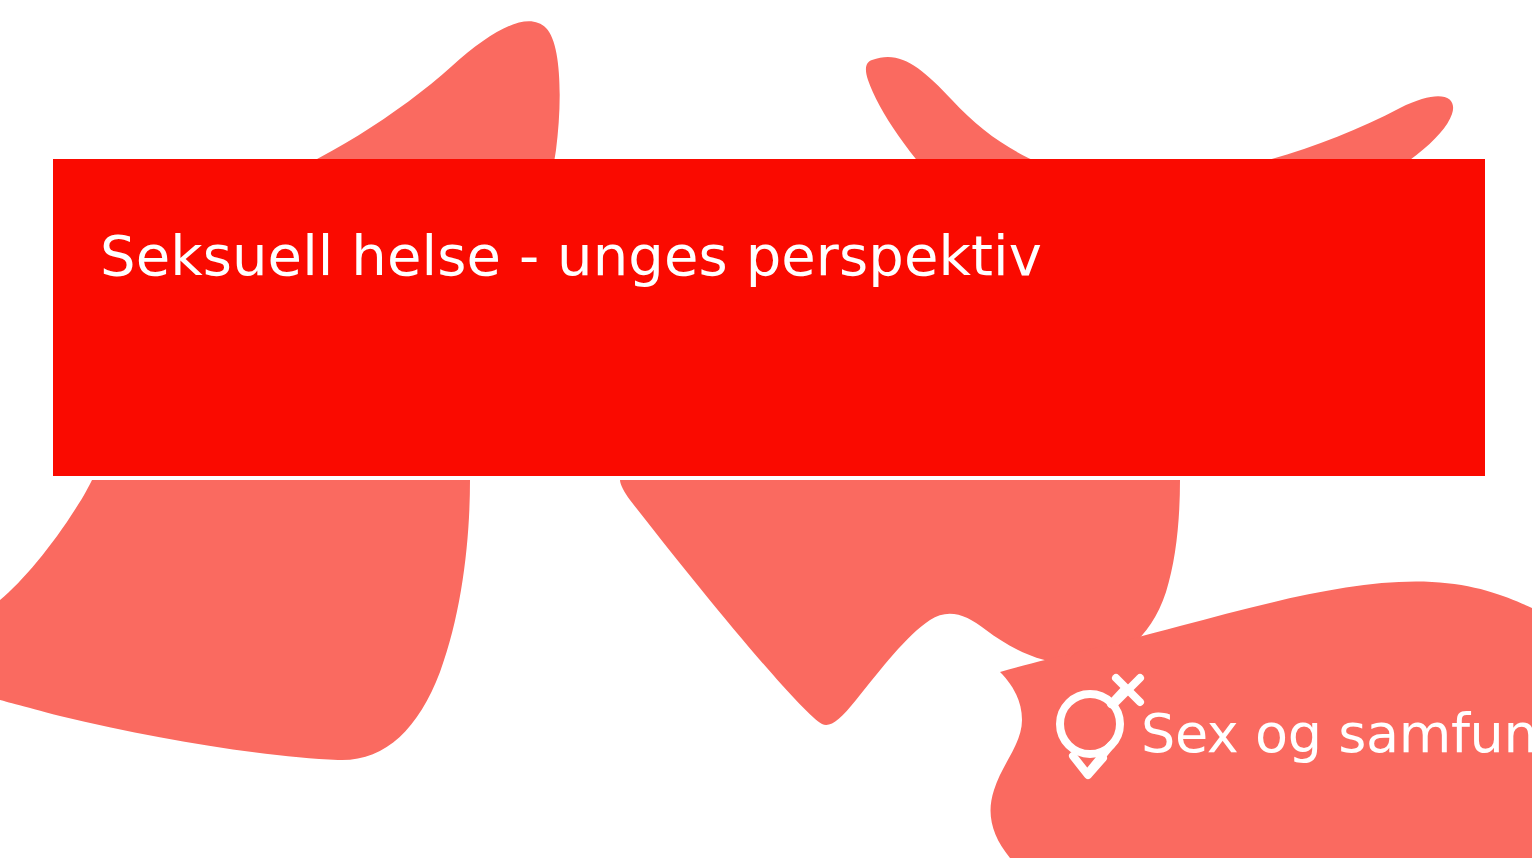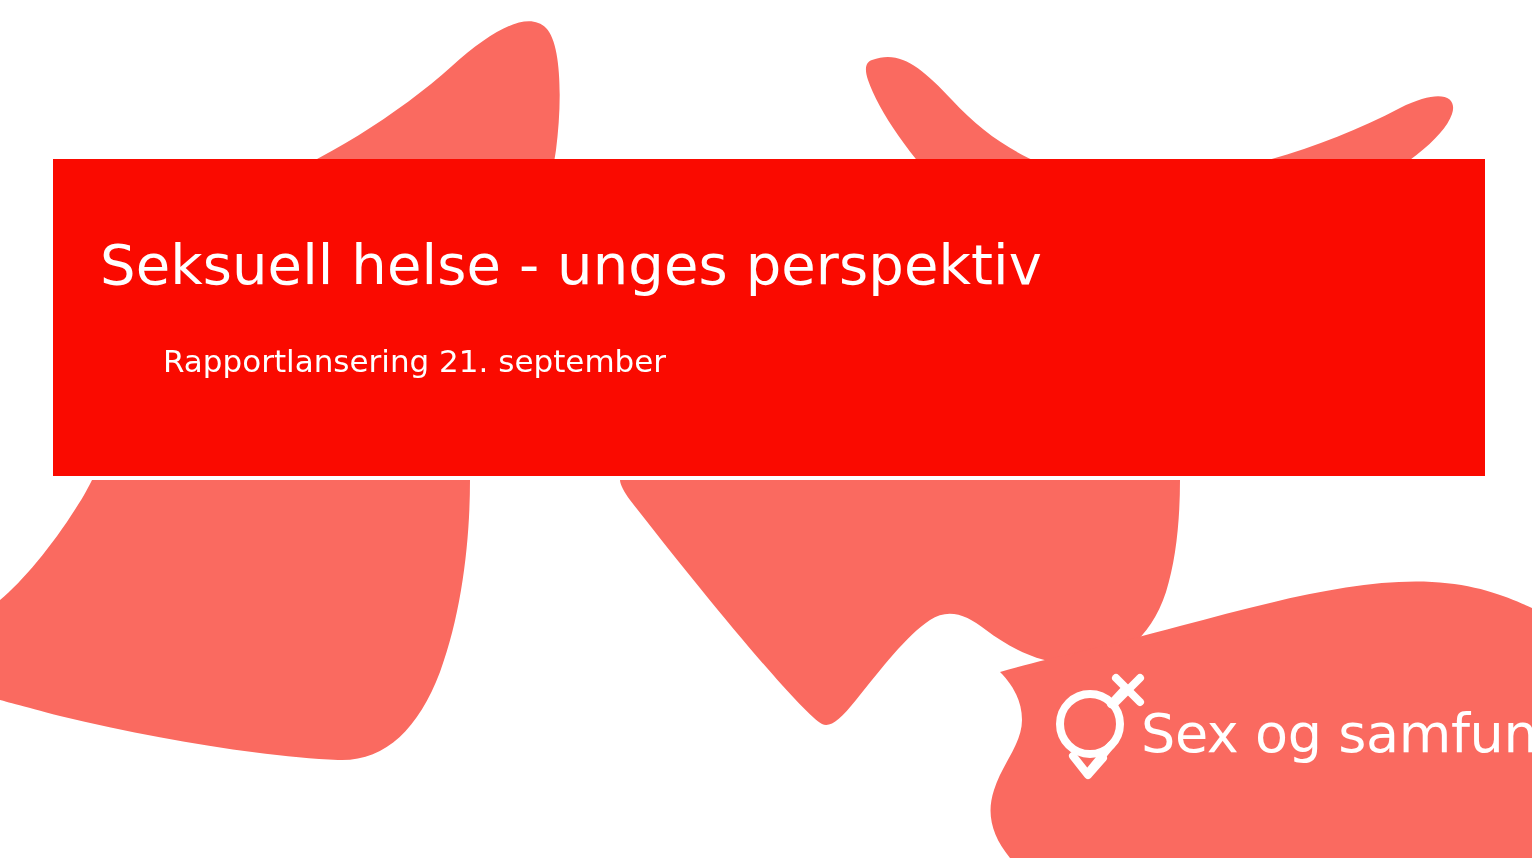--- a/index.html
+++ b/index.html
@@ -38,21 +38,21 @@
     left: 53px;
     top: 159px;
     width: 1432px;
     height: 317px;
     box-sizing: border-box;
   }
 
   #title-text {
     position: absolute;
     left: 47px;
-    top: 77px;
+    top: 68px;
     margin: 0;
     font-size: 56px;
     line-height: 1.05;
     font-weight: 400;
     color: #ffffff;
     letter-spacing: 0.1px;
     white-space: nowrap;
   }
 
   #subtitle-text {
@@ -127,21 +127,20 @@
 
       <path d="M 1000,672 C 1040,660 1100,648 1180,626 C 1270,602 1360,578 1432,582
                C 1478,584 1510,598 1532,608 L 1532,858 L 1010,858
                C 992,836 986,814 994,790 C 1002,764 1022,744 1022,720
                C 1022,700 1012,684 1000,672 Z"></path>
     </g>
   </svg>
 
   <div id="title-banner" style="background:#fa0a00;">
     <h1 id="title-text">Seksuell helse - unges perspektiv</h1>
-    <p id="subtitle-text">Rapportlansering 21. september</p>
   </div>
 
   <div id="logo-lockup">
     <svg id="logo-mark" viewBox="0 0 122 122" xmlns="http://www.w3.org/2000/svg" aria-hidden="true">
       <g fill="none" stroke="#ffffff" stroke-width="8" stroke-linecap="round" stroke-linejoin="round">
 
         <circle cx="50" cy="56" r="30"></circle>
 
         <path d="M 71,77 L 48,105"></path>
         <path d="M 33,88 L 48,107 L 63,90" stroke-width="8"></path>

